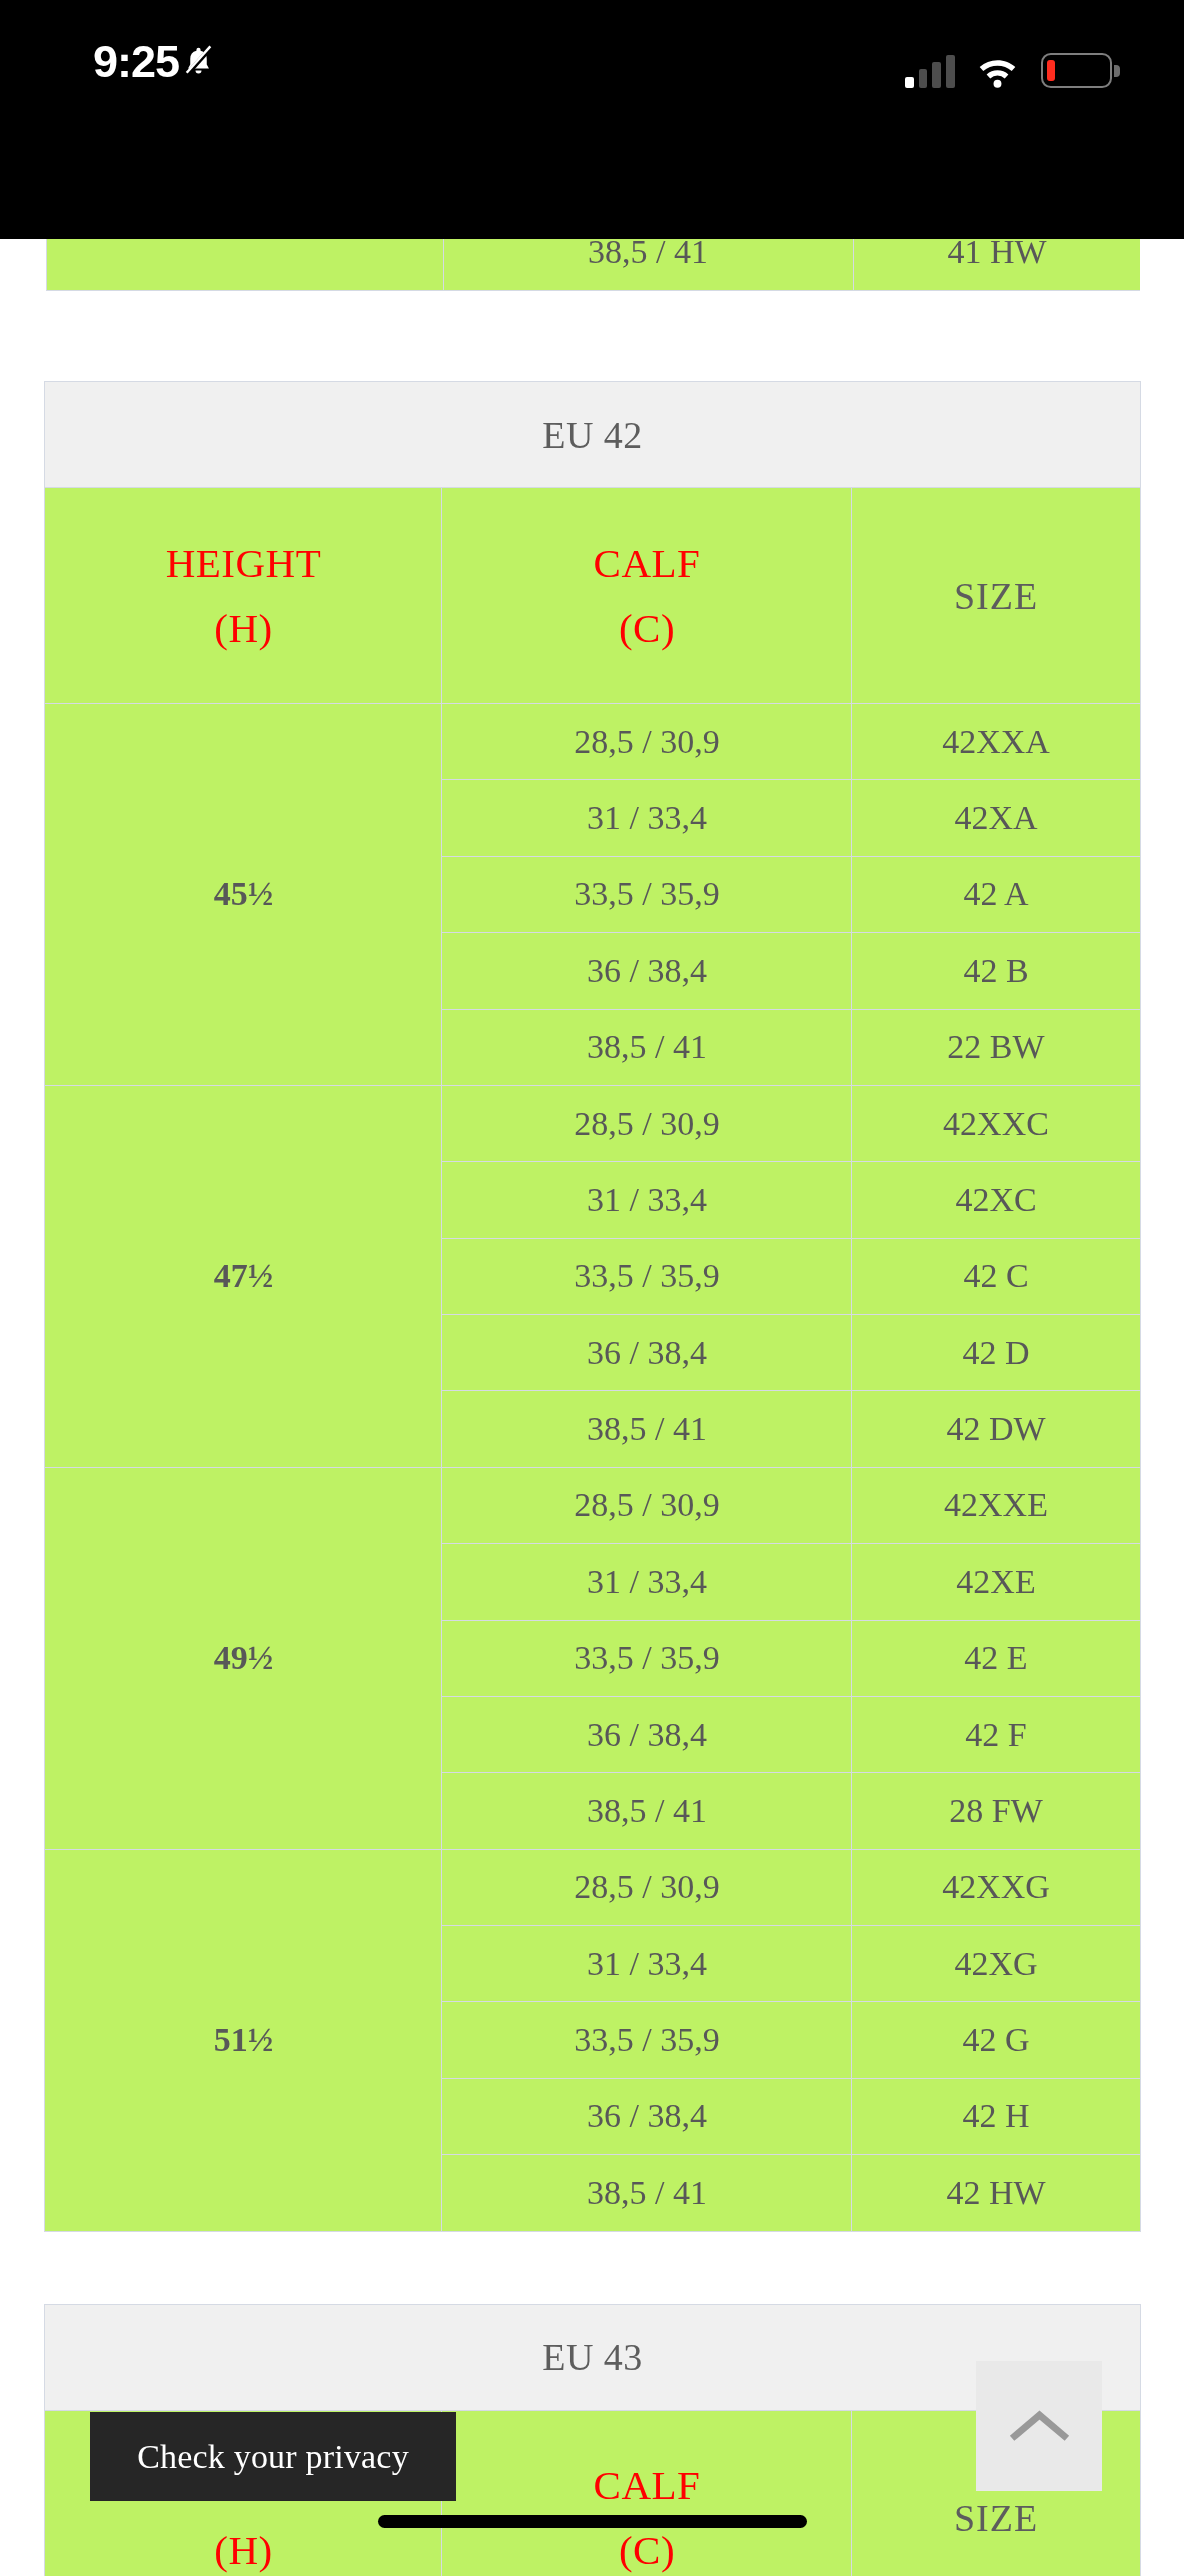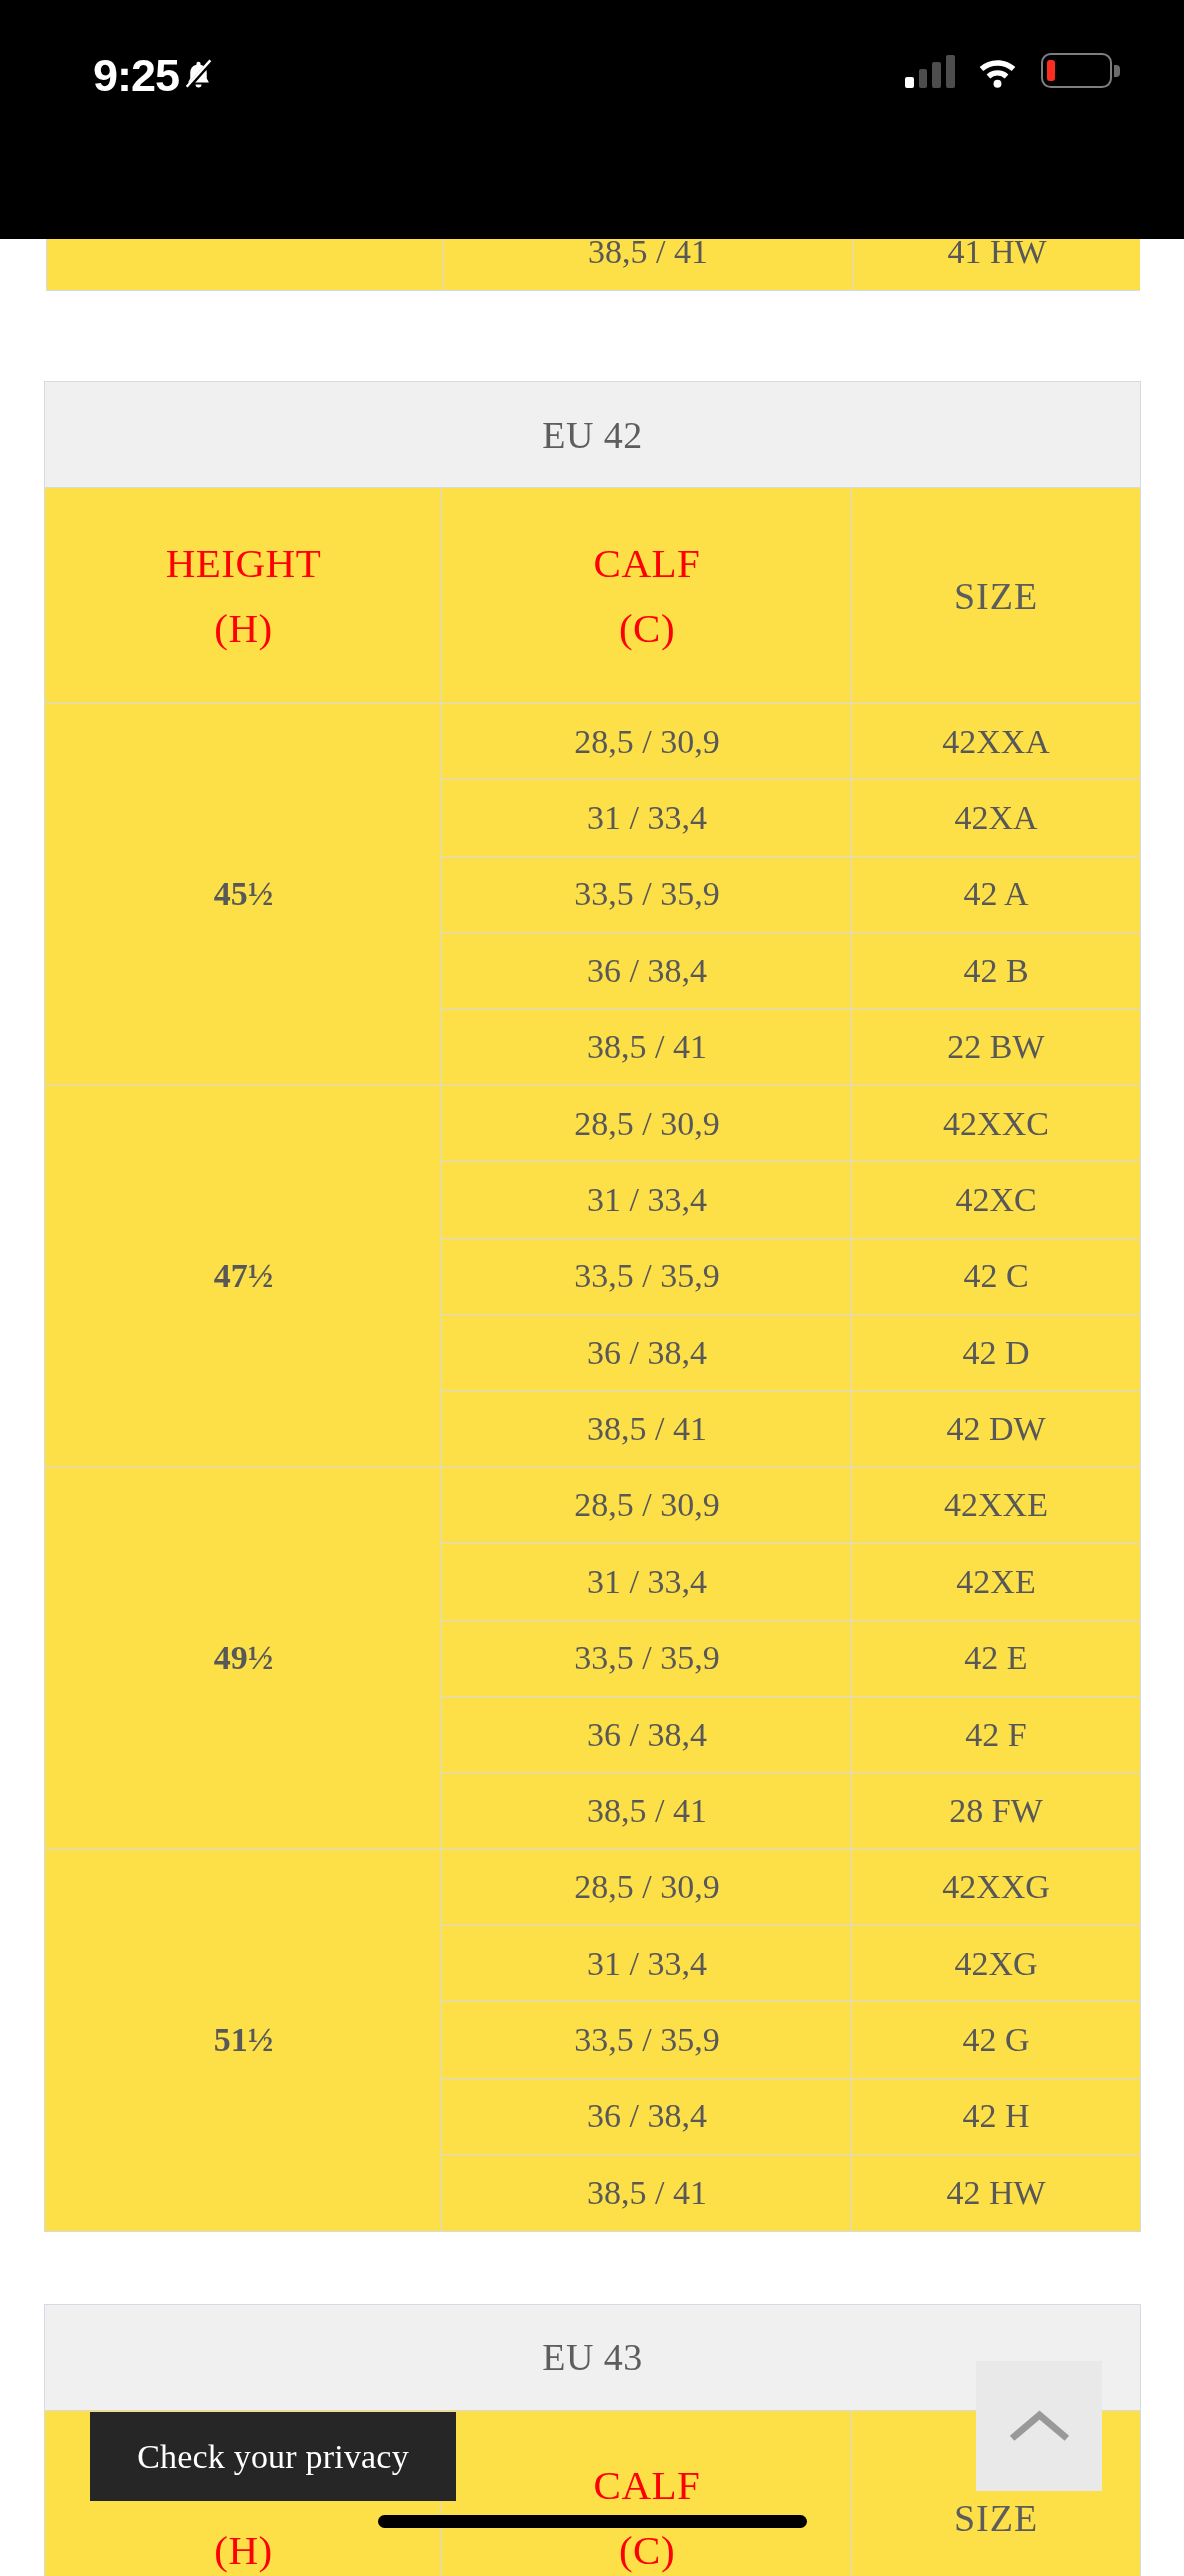--- a/index.html
+++ b/index.html
@@ -14,21 +14,21 @@
 
   
   .chrome {
     position: absolute; left: 0; top: 0; width: 1185px; height: 239px;
     background: #000000; z-index: 40;
   }
   .statusbar {
     position: absolute; left: 0; top: 0; width: 1185px; height: 118px;
   }
   .sb-left {
-    position: absolute; left: 93px; top: 53px;
+    position: absolute; left: 93px; top: 39px;
     display: flex; align-items: center; gap: 3px;
   }
   .sb-time {
     color: #ffffff; font-family: "Liberation Sans", sans-serif;
     font-size: 45px; font-weight: 600; letter-spacing: -1px; line-height: 1;
   }
   .icon-bellslash { position: relative; width: 33px; height: 39px; display:block; }
   .sb-right {
     position: absolute; right: 65px; top: 45px;
     display: flex; align-items: flex-end; gap: 21.6px; height: 43px;
@@ -63,21 +63,21 @@
     color: #ffffff; font-family: "Liberation Sans", sans-serif;
     font-size: 39px; letter-spacing: -0.2px; line-height: 1;
   }
 
   
   .page { position: absolute; left: 0; top: 239px; width: 1185px; }
 
   .tbl {
     width: 1094px; margin: 0 auto;
     border-collapse: collapse; table-layout: fixed;
-    background: #fde047;
+    background: #bef264;
   }
   .tbl col.c1 { width: 397px; }
   .tbl col.c2 { width: 410px; }
   .tbl col.c3 { width: 288px; }
   .tbl td, .tbl th {
     border: 1px solid #d5dae4;
     text-align: center; vertical-align: middle;
     color: #585858; font-weight: normal;
     font-family: "Liberation Serif", serif;
   }

